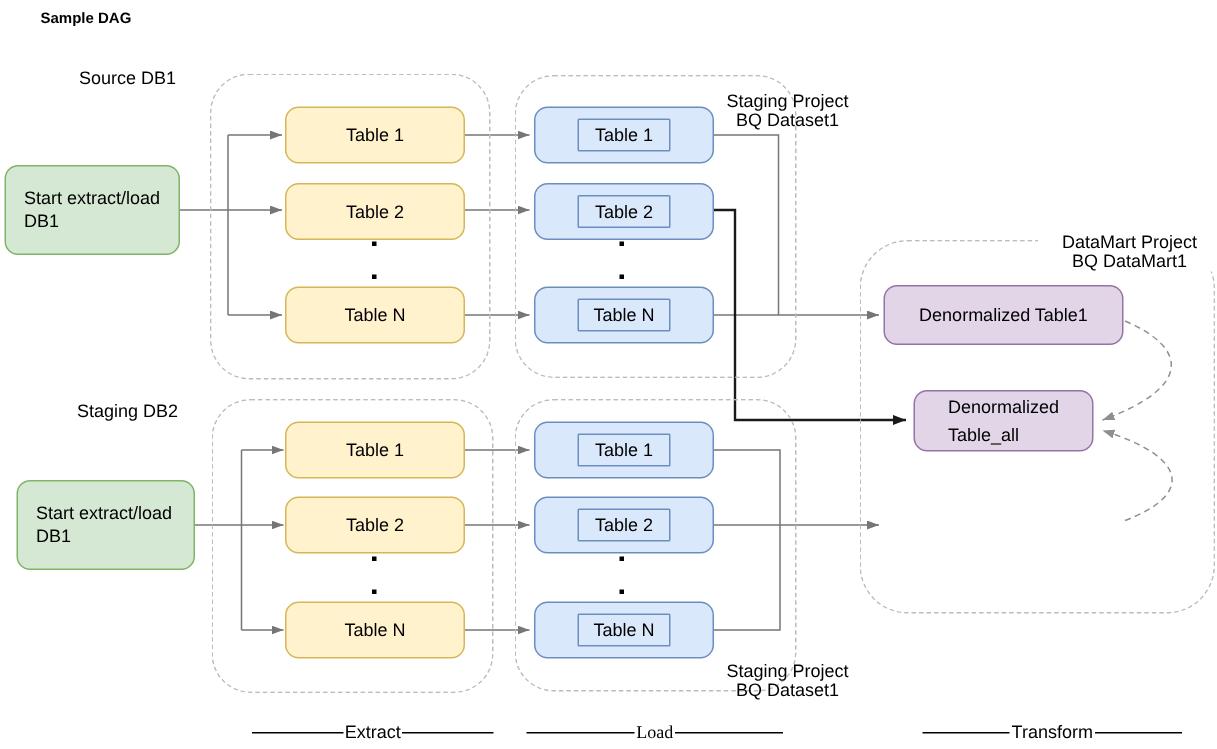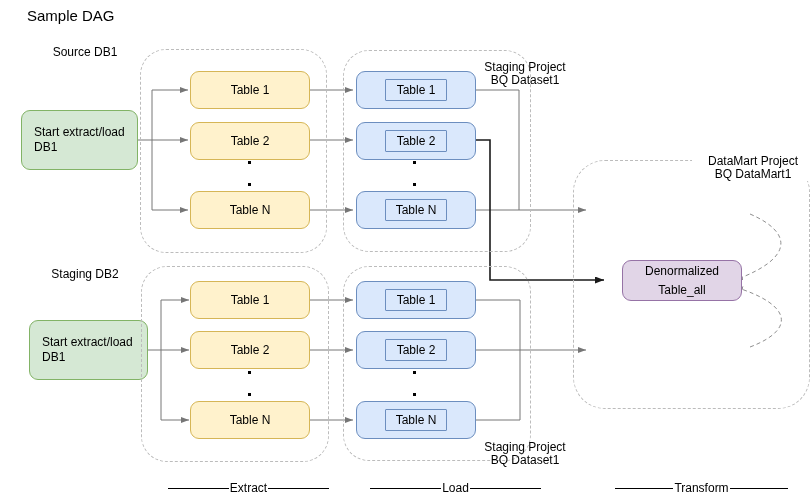--- a/index.html
+++ b/index.html
@@ -1,38 +1,38 @@
 <!DOCTYPE html>
 <html style="--green-fill: #d5e8d4; --green-stroke: #82b366; --yellow-fill: #fff2cc; --yellow-stroke: #d6b656; --blue-fill: #dae8fc; --blue-stroke: #6c8ebf; --purple-fill: #e1d5e7; --purple-stroke: #9673a6; --group-border: #bcbcbc; --arrow-color: #767676; --bold-arrow-color: #1a1a1a; --dashed-arc-color: #8f8f8f;"><head>
 <meta charset="utf-8">
 <style>
   html,body { margin:0; padding:0; background:#ffffff; }
   .canvas {
     position:relative; width:811px; height:499px; background:#ffffff;
     font-family:"Liberation Sans", sans-serif; font-size:12px; color:#000;
     overflow:hidden;
   }
-  .title { position:absolute; font-size:15px; font-weight:normal; white-space:nowrap; }
+  .title { position:absolute; font-size:10px; font-weight:bold; white-space:nowrap; }
   .group { position:absolute; border:1px dashed var(--group-border,#bcbcbc); border-radius:26px; }
   .node {
     position:absolute; display:flex; align-items:center; justify-content:center;
-    text-align:center; border-radius:9px; line-height:15px; box-sizing:border-box;
+    border-radius:9px; line-height:15px; box-sizing:border-box;
   }
-  .green  { background:var(--green-fill,#d5e8d4);  border:1px solid var(--green-stroke,#82b366);margin-left:18px; }
+  .green  { background:var(--green-fill,#d5e8d4);  border:1px solid var(--green-stroke,#82b366); }
   .yellow { background:var(--yellow-fill,#fff2cc); border:1px solid var(--yellow-stroke,#d6b656); }
   .blue   { background:var(--blue-fill,#dae8fc);   border:1px solid var(--blue-stroke,#6c8ebf); }
   .purple { background:var(--purple-fill,#e1d5e7); border:1px solid var(--purple-stroke,#9673a6); }
   .start-node { justify-content:flex-start; text-align:left; padding-left:12px; }
   .chip {
     border:1px solid var(--blue-stroke,#6c8ebf); background:var(--blue-fill,#dae8fc);
     min-width:62px; height:22px; display:flex; align-items:center; justify-content:center;
     box-sizing:border-box; padding:0 6px; border-radius:1px;
   }
   .lbl { position:absolute; line-height:13px; text-align:center; white-space:pre-line; }
-  .two-line { line-height:19px;margin-left:13px; }
+  .two-line { line-height:19px; }
   .dot { position:absolute; width:3px; height:3px; background:#000; }
   .stage { position:absolute; top:482px; height:13px; display:flex; align-items:center; }
   .stage .rule { flex:1; height:1px; background:#000; }
   .stage .txt { padding:0 1px; line-height:13px; }
   svg.wires { position:absolute; left:0; top:0; pointer-events:none; }
   .c-gray  { stroke:var(--arrow-color,#767676); stroke-width:1; fill:none; }
   .c-black { stroke:var(--bold-arrow-color,#1a1a1a); stroke-width:1.6; fill:none; }
   .c-dash  { stroke:var(--dashed-arc-color,#8f8f8f); stroke-width:1; fill:none; stroke-dasharray:4 3; }
 </style>
 </head>
@@ -167,30 +167,33 @@
 
   <div class="dot" style="left:248px; top:371px;"></div>
   <div class="dot" style="left:248px; top:393px;"></div>
   <div class="dot" style="left:413px; top:371px;"></div>
   <div class="dot" style="left:413px; top:393px;"></div>
 
   <div class="group" style="left:573px; top:160px; width:235px; height:247px; border-radius:32px;"></div>
 
   <div class="lbl" style="left:692px; top:155px; width:122px; background:#ffffff;"><span>DataMart Project</span><br><span>BQ DataMart1</span></div>
 
+  <div class="node purple" style="left:589px; top:190px; width:160px; height:40px;">
+    <span>Denormalized Table1</span>
+  </div>
   <div class="node purple two-line" style="left:609px; top:260px; width:120px; height:41px;">
     <div><span>Denormalized</span><br><span>Table_all</span></div>
   </div>
 
   <div class="stage" style="left:168px; width:161px;">
     <span class="rule"></span>
     <span class="txt">Extract</span>
     <span class="rule"></span>
   </div>
-  <div class="stage" style="left:370px; width:171px;">
+  <div class="stage" style="left:351px; width:171px;font-family:Liberation Serif, serif;">
     <span class="rule"></span>
     <span class="txt">Load</span>
     <span class="rule"></span>
   </div>
   <div class="stage" style="left:615px; width:173px;">
     <span class="rule"></span>
     <span class="txt">Transform</span>
     <span class="rule"></span>
   </div>
 

